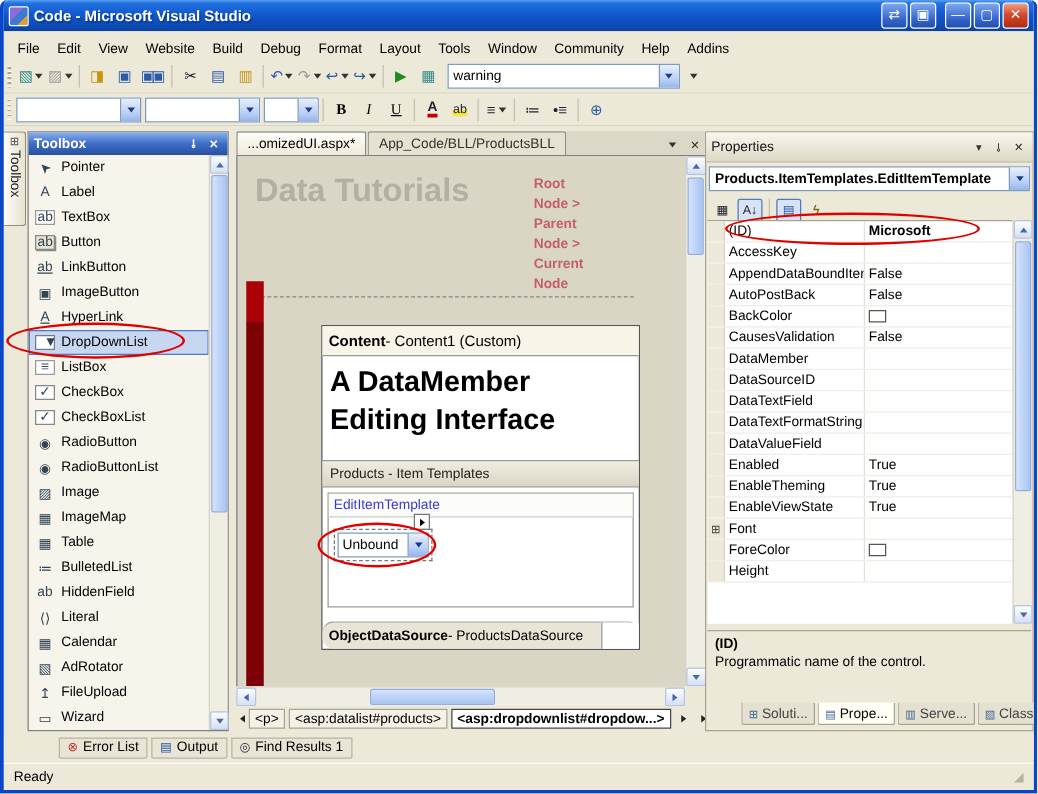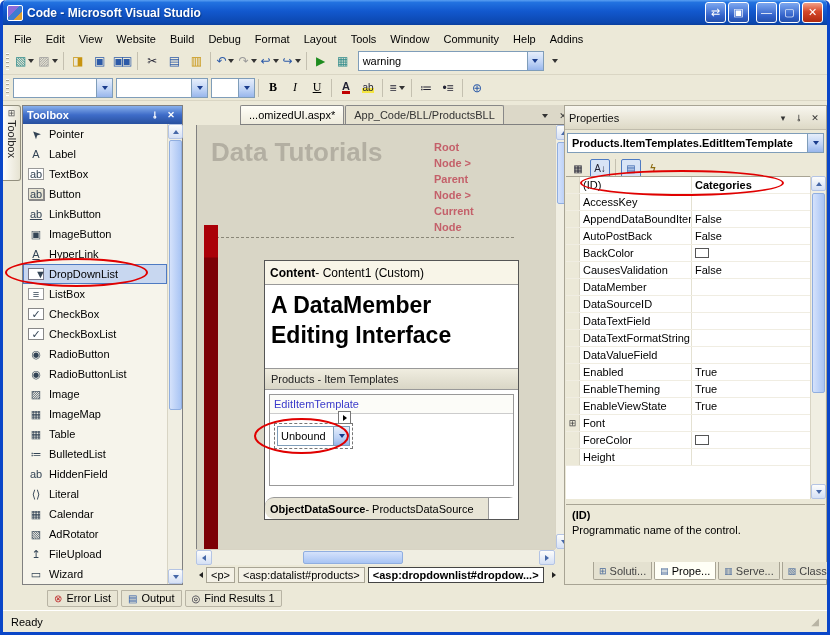--- a/index.html
+++ b/index.html
@@ -87,21 +87,21 @@
     border:1px solid #B4C4E4;border-radius:2px;display:flex;align-items:center;justify-content:center;}
   .hsb .sb-btn{width:16px;height:15px;top:0;}
   .sb-thumb{position:absolute;background:linear-gradient(90deg,#D5E2FB,#A8C4F4);border:1px solid #90AEE0;border-radius:2px;}
   .hsb .sb-thumb{top:1px;height:13px;background:linear-gradient(180deg,#D5E2FB,#A8C4F4);}
   .tri.sup{border-left:3px solid transparent;border-right:3px solid transparent;border-bottom:4px solid #4668A8;}
   .tri.sdn{border-left:3px solid transparent;border-right:3px solid transparent;border-top:4px solid #4668A8;}
   .tri.slf{border-top:3px solid transparent;border-bottom:3px solid transparent;border-right:4px solid #4668A8;}
   .tri.srt{border-top:3px solid transparent;border-bottom:3px solid transparent;border-left:4px solid #4668A8;}
 
   
-  .docarea{position:absolute;left:193px;top:4px;width:375px;height:480px;padding-left:44px;}
+  .docarea{position:absolute;left:186px;top:4px;width:375px;height:480px;}
   .doctabs{height:20px;display:flex;align-items:flex-end;border-bottom:1px solid #808080;background:#DCD8C8;}
   .doctab{height:19px;padding:0 8px;display:flex;align-items:center;border:1px solid #888;border-bottom:none;
     margin-right:1px;background:#E6E2D0;color:#333;border-radius:2px 2px 0 0;white-space:nowrap;}
   .doctab.active{background:linear-gradient(#FFFEF8,#EEEBDC);color:#000;}
   .doctab-btns{margin-left:auto;display:flex;align-items:center;}
   .doctab-btns .hbtn{color:#333;width:16px;height:16px;}
 
   .design{position:absolute;left:0;top:20px;width:359px;height:424px;background:#D9D6C6;border-left:1px solid #808080;overflow:hidden;}
   .site-title{position:absolute;left:14px;top:12px;font-size:26px;font-weight:bold;color:#B3AFA2;white-space:nowrap;}
   .nav-links{position:absolute;left:237px;top:14px;font-size:11px;font-weight:bold;color:#C4606A;line-height:16px;}
@@ -627,21 +627,21 @@
         <span class="pbtn">
             <span class="icg ev">ϟ</span>
           </span>
       </div>
       <div class="pgrid">
 
           <div class="prow v-bold">
             <span class="pgut"></span>
             <span class="pname">(ID)</span>
             <span class="pval">
-              <span class="pvtext">Categories</span>
+              <span class="pvtext">Microsoft</span>
             </span>
           </div>
 
           <div class="prow">
             <span class="pgut"></span>
             <span class="pname">AccessKey</span>
             <span class="pval">
               <span class="pvtext"></span>
             </span>
           </div>

